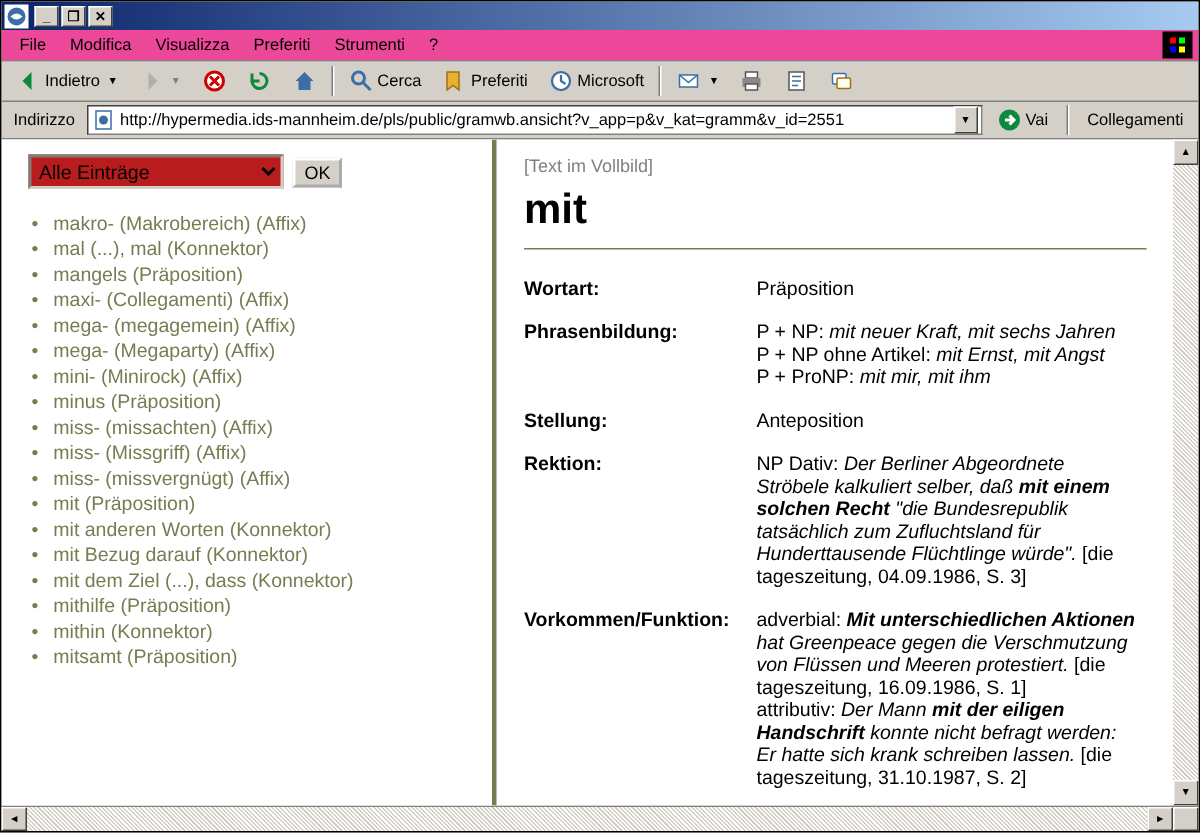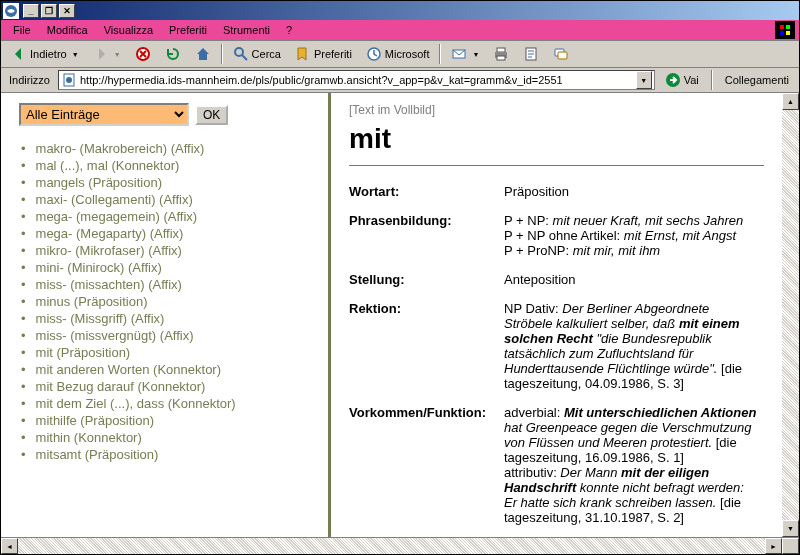--- a/index.html
+++ b/index.html
@@ -170,21 +170,21 @@
   display: flex;
   align-items: center;
   gap: 6px;
   margin-bottom: 14px;
 }
 .filter-select {
   font-family: inherit;
   font-size: 13px;
   padding: 1px;
   width: 170px;
-  background:#fdba74;
+  background:#b91c1c;
   border: 2px inset #d4d0c8;
 }
 .ok-btn {
   font-family: inherit;
   font-size: 12px;
   padding: 1px 6px;
   background:#d4d0c8;
   border: 2px outset #fff;
   cursor:pointer;
   text-align:right;
@@ -480,30 +480,27 @@
           <li>
             <a>maxi- (Collegamenti) (Affix)</a>
           </li>
           <li>
             <a>mega- (megagemein) (Affix)</a>
           </li>
           <li>
             <a>mega- (Megaparty) (Affix)</a>
           </li>
           <li>
-            <a>mikro- (Mikrofaser) (Affix)</a>
-          </li>
-          <li>
             <a>mini- (Minirock) (Affix)</a>
           </li>
           <li>
+            <a>minus (Präposition)</a>
+          </li>
+          <li>
             <a>miss- (missachten) (Affix)</a>
-          </li>
-          <li>
-            <a>minus (Präposition)</a>
           </li>
           <li>
             <a>miss- (Missgriff) (Affix)</a>
           </li>
           <li>
             <a>miss- (missvergnügt) (Affix)</a>
           </li>
           <li>
             <a>mit (Präposition)</a>
           </li>

